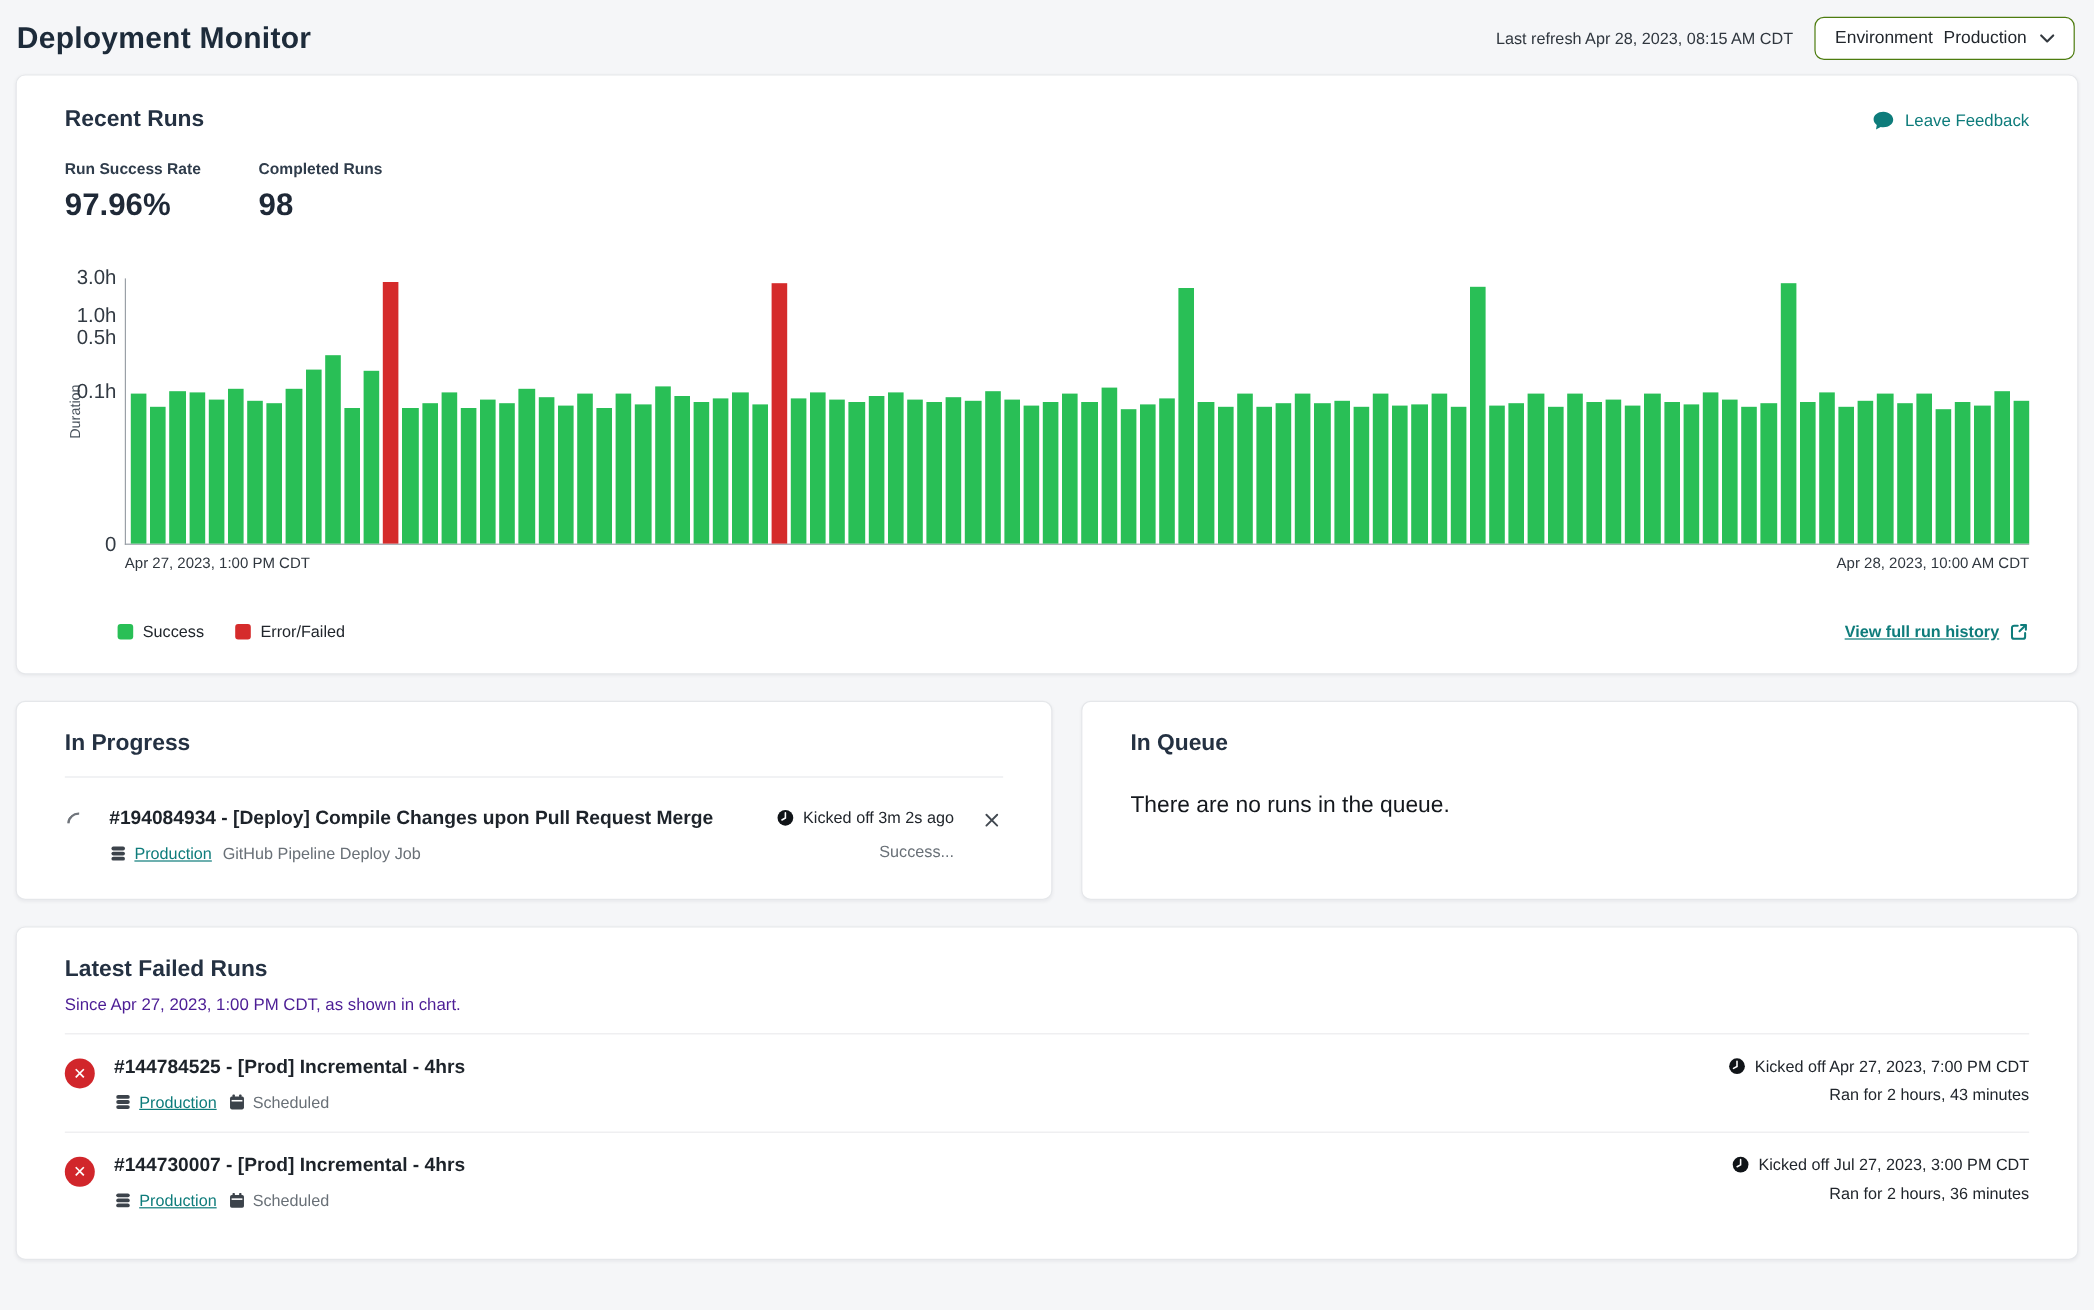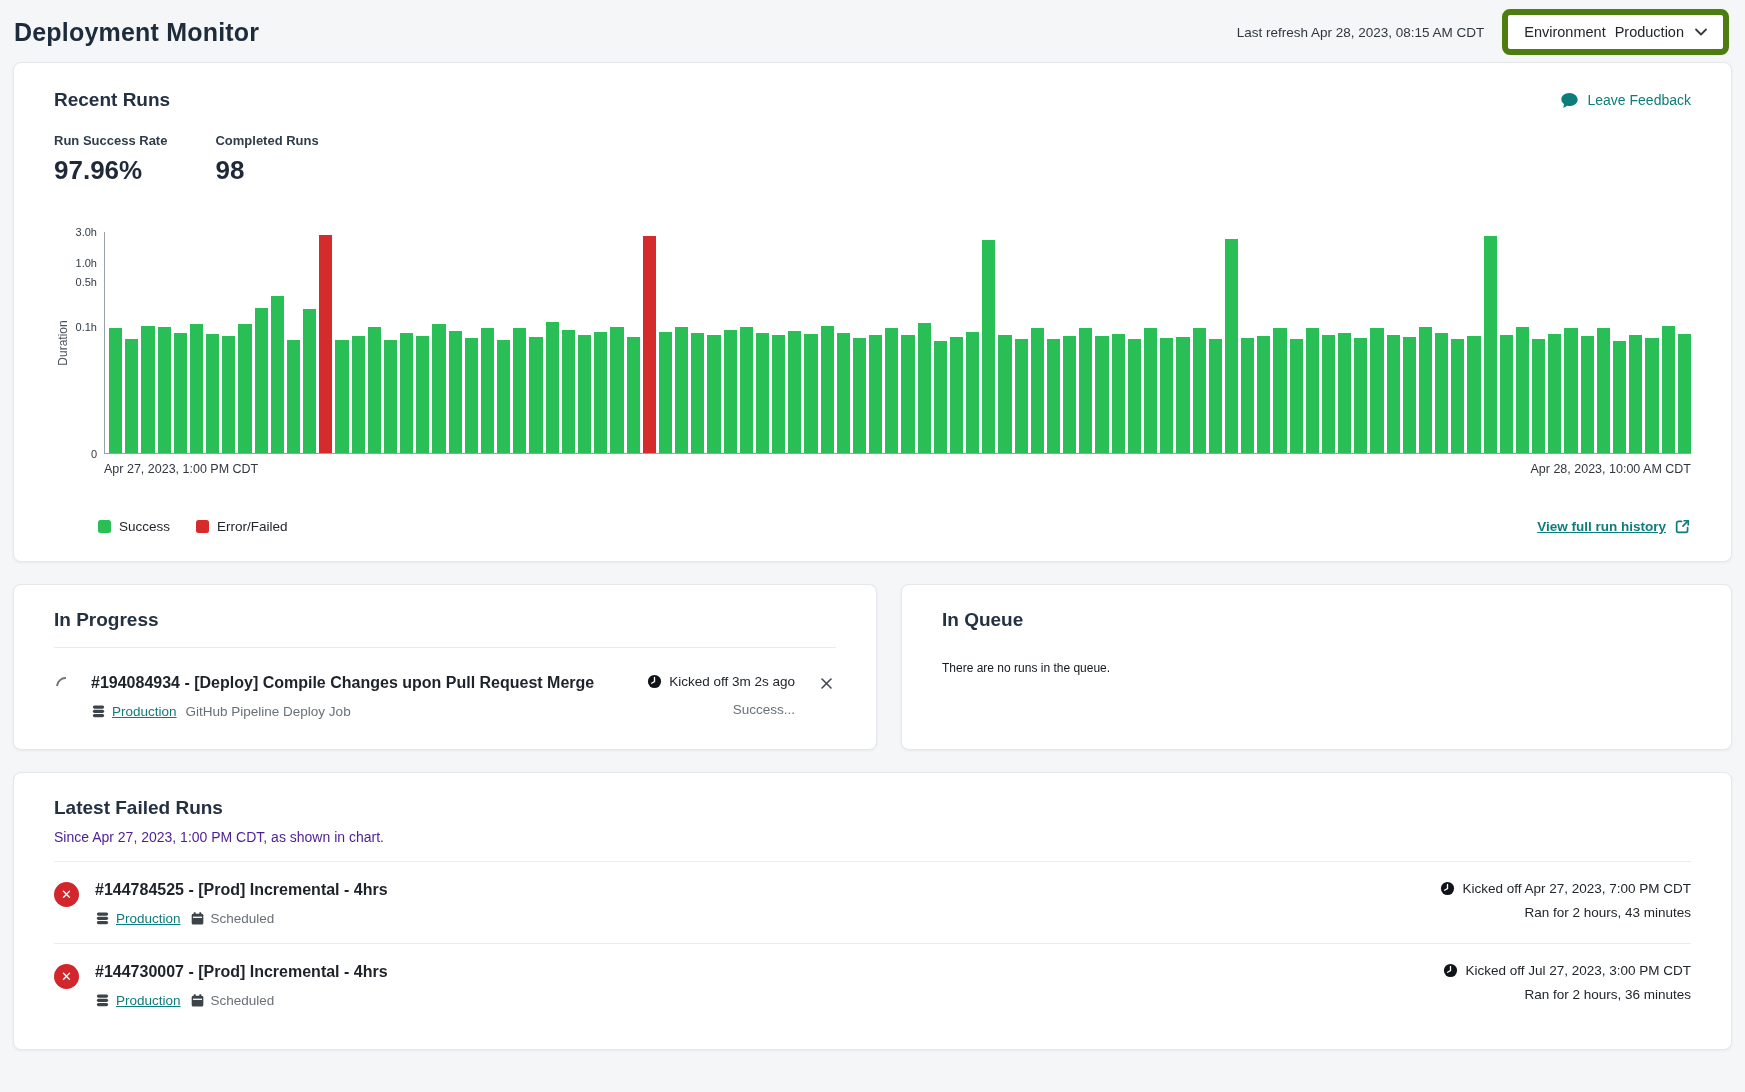--- a/index.html
+++ b/index.html
@@ -7,38 +7,38 @@
   body {
     width:1745px; min-height:1092px;
     font-family:"Liberation Sans","DejaVu Sans",sans-serif;
     color:#21262c;
   }
   
   .topbar{ display:flex; justify-content:space-between; align-items:center; padding:12px 16px 10px 14px; height:62px;}
   .topbar h1{ font-size:25px; font-weight:700; color:#1d2b3a; letter-spacing:.2px;}
   .topbar-right{ display:flex; align-items:center; gap:18px;}
   .last-refresh{ font-size:13.5px; color:#30373f;}
-  .env-select{ display:flex; align-items:center; gap:9px; background:#fff; border:6px solid #4d7c0f; border-radius:8px; padding:9px 14px 9px 16px; font-size:14.5px; color:#21262c; cursor:pointer; font-family:inherit;}
+  .env-select{ display:flex; align-items:center; gap:9px; background:#fff; border:1px solid #4d7c0f; border-radius:8px; padding:9px 14px 9px 16px; font-size:14.5px; color:#21262c; cursor:pointer; font-family:inherit;}
   .env-select .icon svg{ display:block;}
   
   main{ padding:0 13px 14px;}
   .card{ background:#fff; border:1px solid #e5e7ea; border-radius:8px; box-shadow:0 1px 3px rgba(22,29,37,.05);}
   .card h2{ font-size:19px; font-weight:700; color:#243142;}
   .recent-runs{ padding:26px 40px 26px; }
   .card-head{ display:flex; justify-content:space-between; align-items:center;}
   .teal-link{ color:#0e7c7b; font-size:14px; text-decoration:none; display:flex; align-items:center; gap:8px; cursor:pointer;}
   .metrics{ display:flex; gap:48px; margin-top:22px;}
   .m-label{ font-size:13px; font-weight:700; color:#2f3c4b;}
   .m-value{ font-size:26px; font-weight:700; color:#1f2937; margin-top:7px;}
   
   .chart{ display:flex; margin-top:46px; height:222px;}
   .y-axis{ width:50px; position:relative; flex:none;}
   .y-label{ position:absolute; left:2px; top:50%; transform:translateY(-50%) rotate(180deg); writing-mode:vertical-rl; font-size:12px; color:#49525c;}
   .ticks{ position:absolute; right:7px; top:0; bottom:0; }
-  .ticks span{ position:absolute; right:0; transform:translateY(50%); font-size:11px; color:#323a43; white-space:nowrap;}
+  .ticks span{ position:absolute; right:0; transform:translateY(50%); font-size:17px; color:#323a43; white-space:nowrap;}
   .plot{ flex:1; border-left:1.5px solid #9aa0a7; border-bottom:1.5px solid #9aa0a7; display:flex; align-items:flex-end; gap:3px; padding-left:4px;}
   .bar{ flex:1 1 0; min-width:0;}
   .x-labels{ display:flex; justify-content:space-between; margin-left:50px; margin-top:8px; font-size:12.5px; color:#30373f;}
   .chart-footer{ display:flex; justify-content:space-between; align-items:center; margin-top:42px;}
   .legend{ display:flex; gap:26px; margin-left:44px;}
   .legend-item{ display:flex; align-items:center; gap:8px; font-size:13.5px; color:#21262c;}
   .swatch{ width:13px; height:13px; border-radius:2.5px; display:inline-block;}
   .history-link{ font-weight:600; font-size:13.5px; text-decoration:underline;}
   
   .row2{ display:flex; gap:24px; margin-top:22px;}
@@ -50,21 +50,21 @@
   .run-main{ flex:1;}
   .run-title{ font-size:16px; font-weight:700; color:#1d232a;}
   .run-sub{ display:flex; align-items:center; gap:9px; margin-top:12px;}
   .env-link{ font-size:13.5px; text-decoration:underline; font-weight:400;}
   .env-chip{ display:flex; align-items:center; gap:6px;}
   .job-name,.muted{ font-size:13.5px; color:#697077;}
   .run-right{ text-align:right; flex:none;}
   .kick-line{ display:flex; align-items:center; justify-content:flex-end; gap:7px; font-size:13.5px; color:#21262c;}
   .run-status{ margin-top:13px; font-size:13.5px; color:#697077;}
   .close-btn{ background:none; border:none; cursor:pointer; margin-left:22px; padding:2px; line-height:0;}
-  .queue-empty{ margin-top:30px; font-size:12px; color:#14181d;}
+  .queue-empty{ margin-top:30px; font-size:19px; color:#14181d;}
   
   .failed-card{ margin-top:22px; padding:24px 40px 24px;}
   .failed-sub{ margin-top:10px; font-size:14px; color:#4c1d95;}
   .failed-row{ display:flex; align-items:flex-start; padding:19px 0 17px;}
   .failed-row + .failed-row{ border-top:1px solid #ececee;}
   .rows-wrap{ margin-top:0; border-top:1px solid #ececee; margin-top:16px;}
   .err-badge{ width:25px; height:25px; border-radius:50%; background:#d1262b; color:#fff; display:flex; align-items:center; justify-content:center; font-size:13px; font-weight:700; flex:none; margin-top:1px;}
   .failed-main{ flex:1; margin-left:16px;}
   .fail-right{ text-align:right; flex:none;}
   .ran-line{ margin-top:9px; font-size:13.5px; color:#21262c;}

